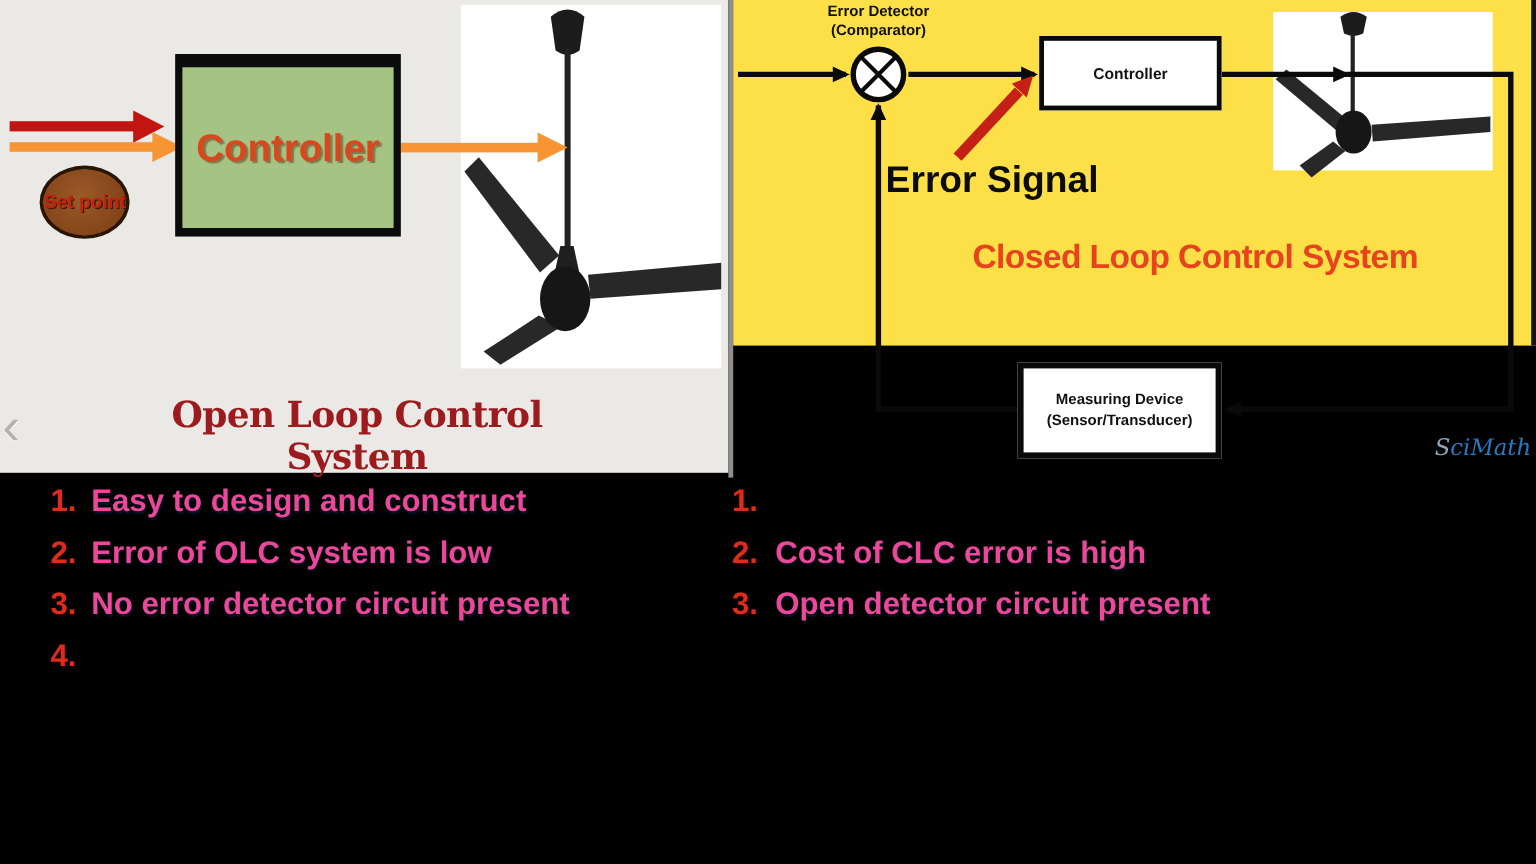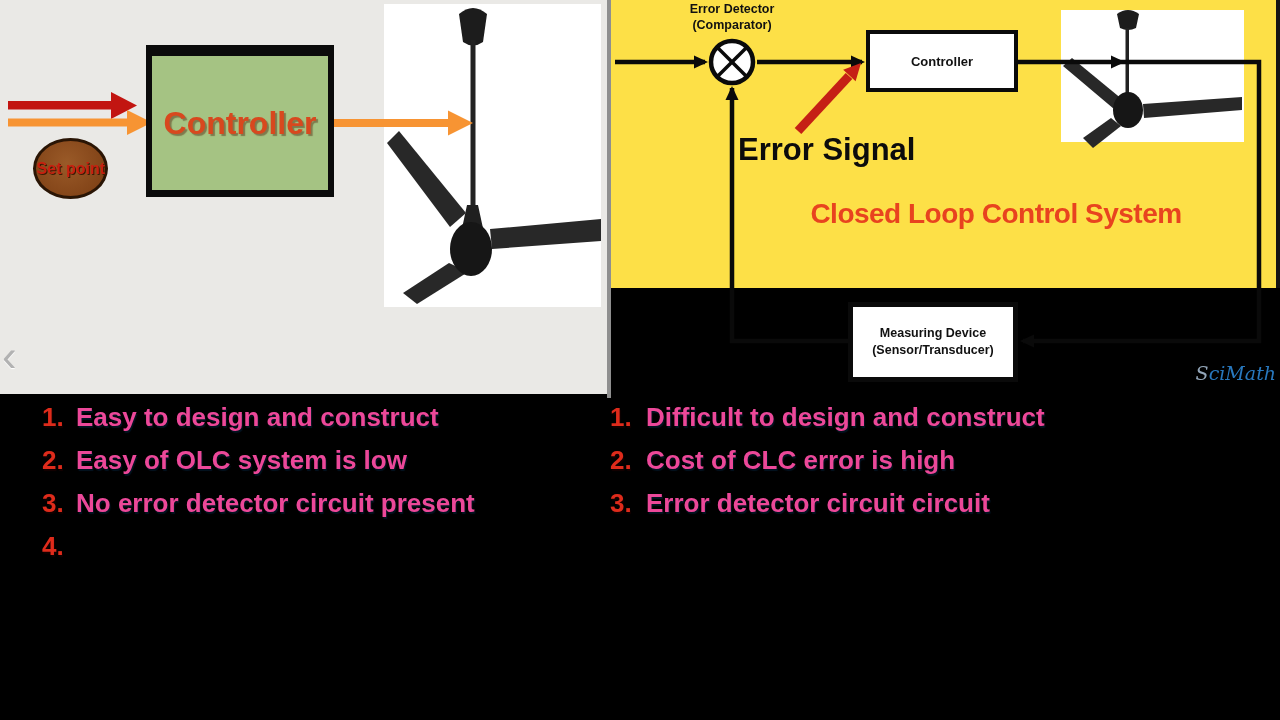--- a/index.html
+++ b/index.html
@@ -102,20 +102,21 @@
     </svg>
 
     <div id="set-point">
       <span>Set point</span>
     </div>
 
     <div id="controller-box-left">
       <span>Controller</span>
     </div>
 
+    <div id="open-loop-title">Open Loop Control System</div>
 
     <div id="back-chevron">‹</div>
   </div>
 
   <div id="panel-divider"></div>
 
   <div id="right-panel">
 
     <svg width="665" height="398" viewBox="0 0 665 398">
 
@@ -176,39 +177,38 @@
     <span id="watermark" class="rp-abs">SciMath</span>
   </div>
 
   <div id="open-loop-points" class="points">
     <div class="point">
       <span class="num">1.</span>
       <span class="txt">Easy to design and construct</span>
     </div>
     <div class="point">
       <span class="num">2.</span>
-      <span class="txt">Easy of OLC system is low</span>
+      <span class="txt">Error of OLC system is low</span>
     </div>
     <div class="point">
       <span class="num">3.</span>
       <span class="txt">No error detector circuit present</span>
     </div>
     <div class="point">
       <span class="num">4.</span>
     </div>
   </div>
 
   <div id="closed-loop-points" class="points">
     <div class="point">
       <span class="num">1.</span>
-      <span class="txt">Difficult to design and construct</span>
     </div>
     <div class="point">
       <span class="num">2.</span>
       <span class="txt">Cost of CLC error is high</span>
     </div>
     <div class="point">
       <span class="num">3.</span>
-      <span class="txt">Error detector circuit circuit</span>
+      <span class="txt">Open detector circuit present</span>
     </div>
   </div>
 
 </div>
 
 </body></html>

